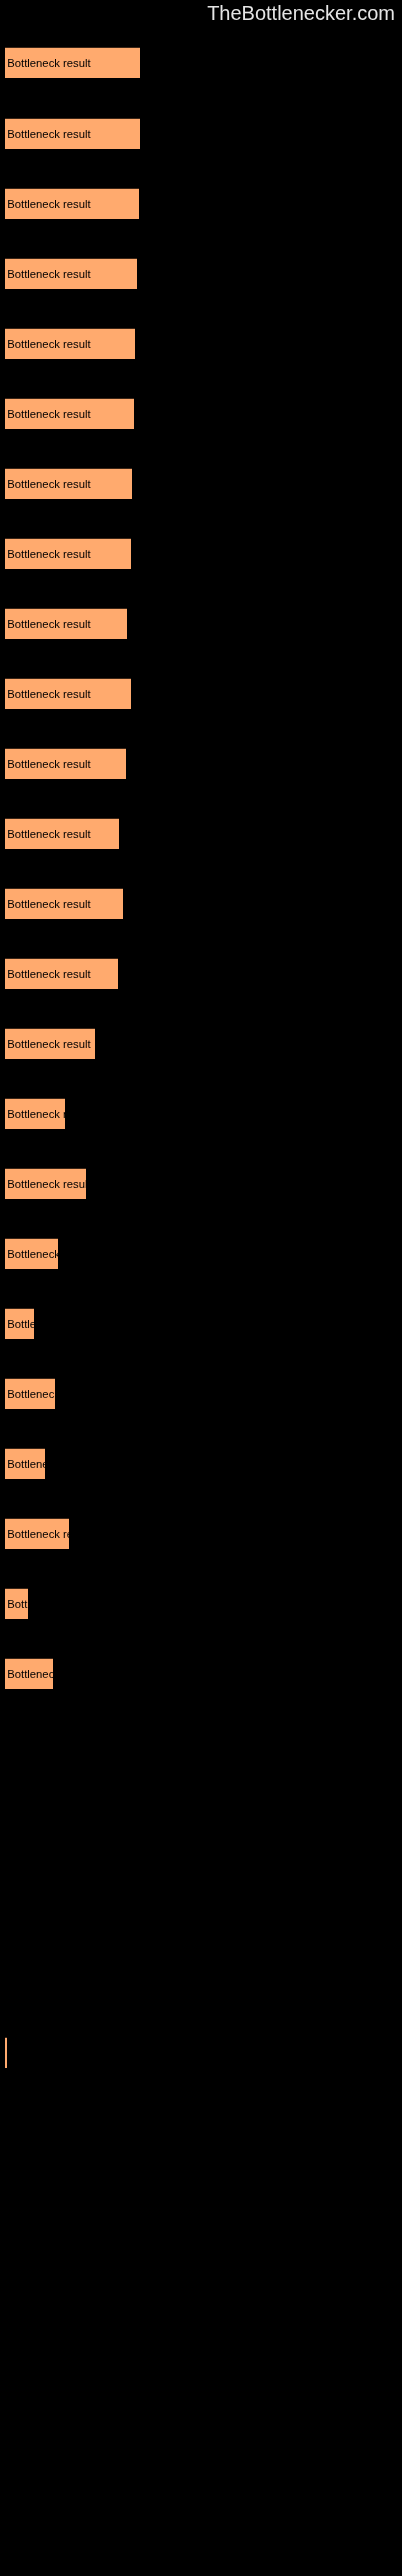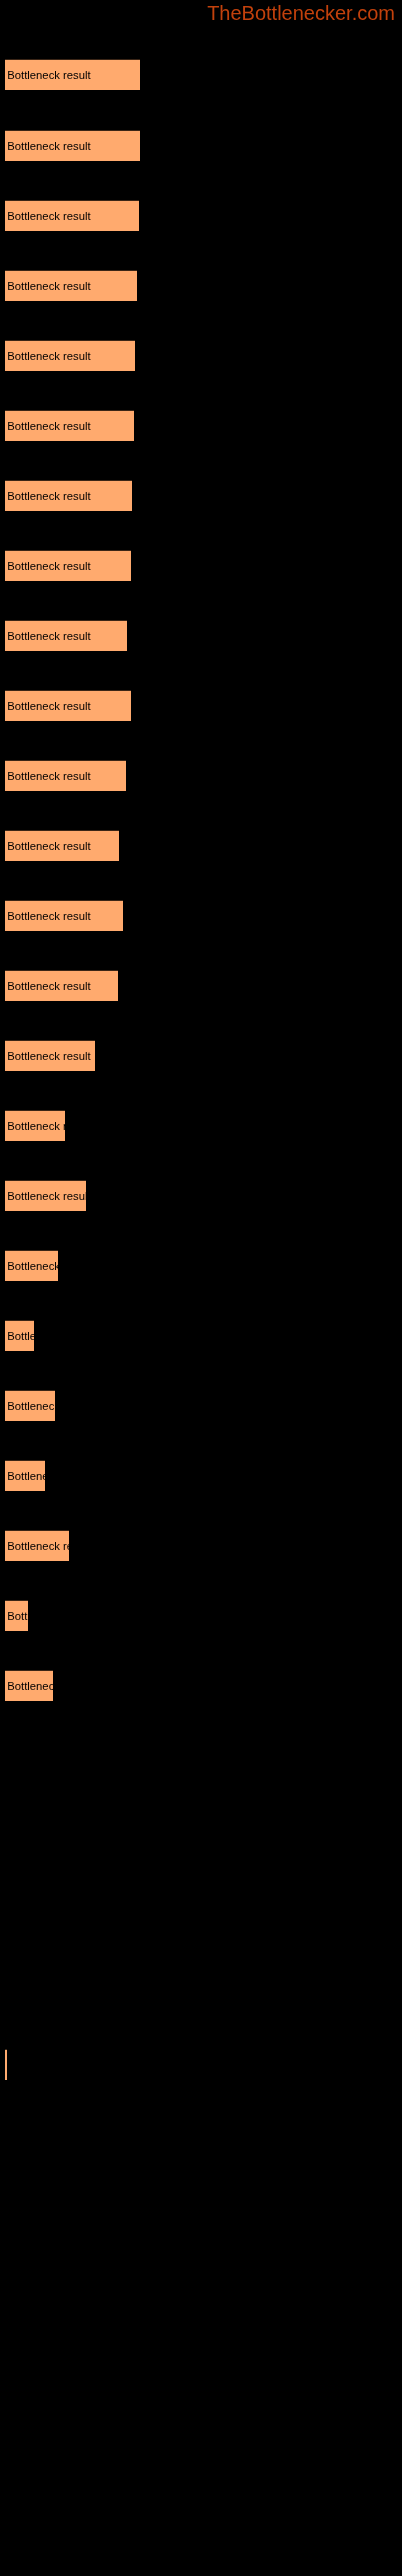--- a/index.html
+++ b/index.html
@@ -25,21 +25,21 @@
     height: 2576px;
     background: #000000;
   }
 
   #chart-title {
     position: absolute;
     right: 8px;
     top: 0.8px;
     font-size: 20px;
     line-height: 24px;
-    color: #c2410c;
+    color: #e5e5e5;
     letter-spacing: 0px;
     white-space: nowrap;
     font-family: "Liberation Sans", sans-serif;
   }
 
   #bars-layer {
     position: absolute;
     left: 0;
     top: 0;
     width: 403px;
@@ -55,21 +55,20 @@
   .bar {
     position: absolute;
     left: 4.8px;
     top: 0;
     height: 31px;
     background: #ffaa6e;
     border-top: 1.6px solid #3a2516;
     box-sizing: border-box;
     overflow: hidden;
     white-space: nowrap;
-    margin-top: 12px;
   }
 
   .bar-label {
     position: absolute;
     left: 2.4px;
     top: 50%;
     transform: translateY(-50%);
     font-size: 11.3px;
     line-height: 13px;
     color: #000000;

